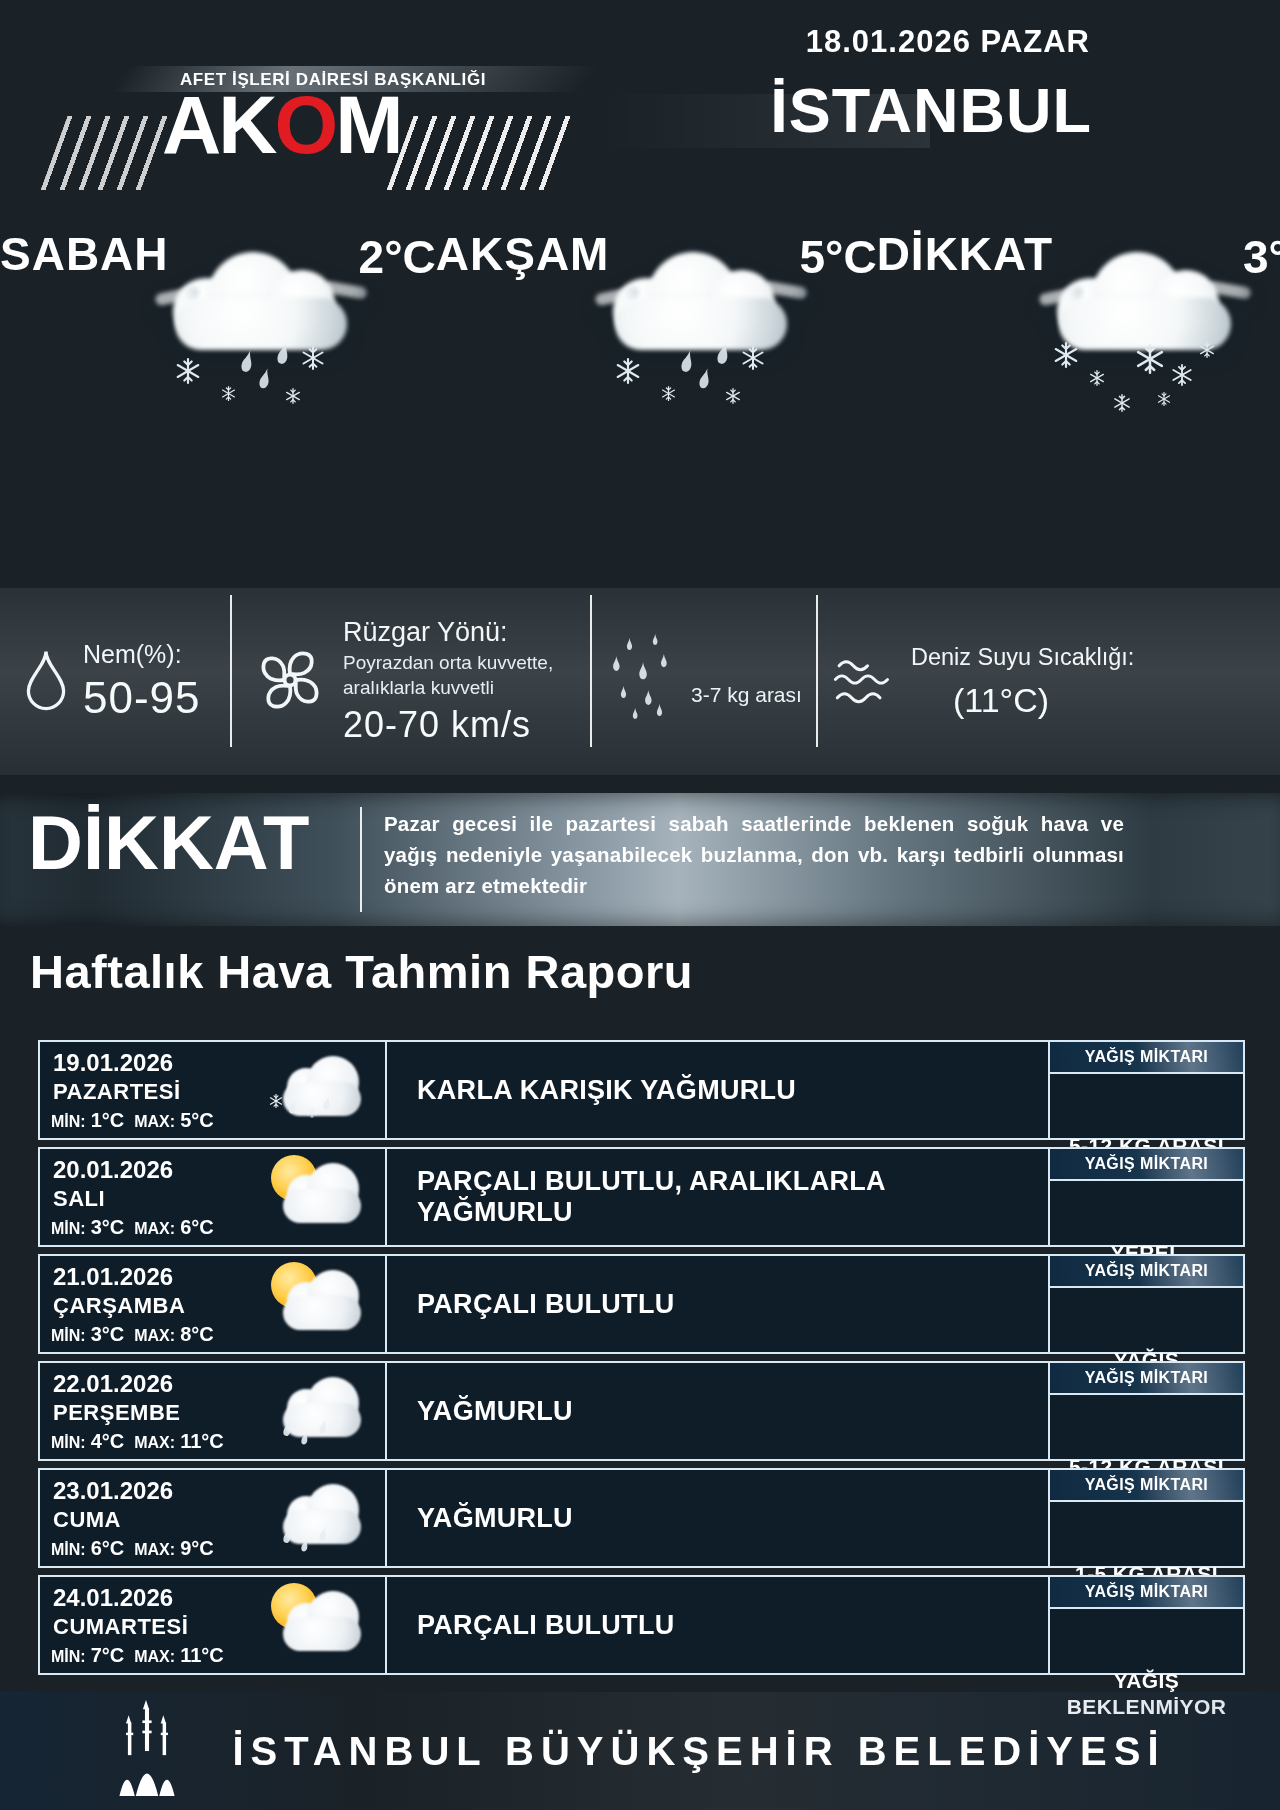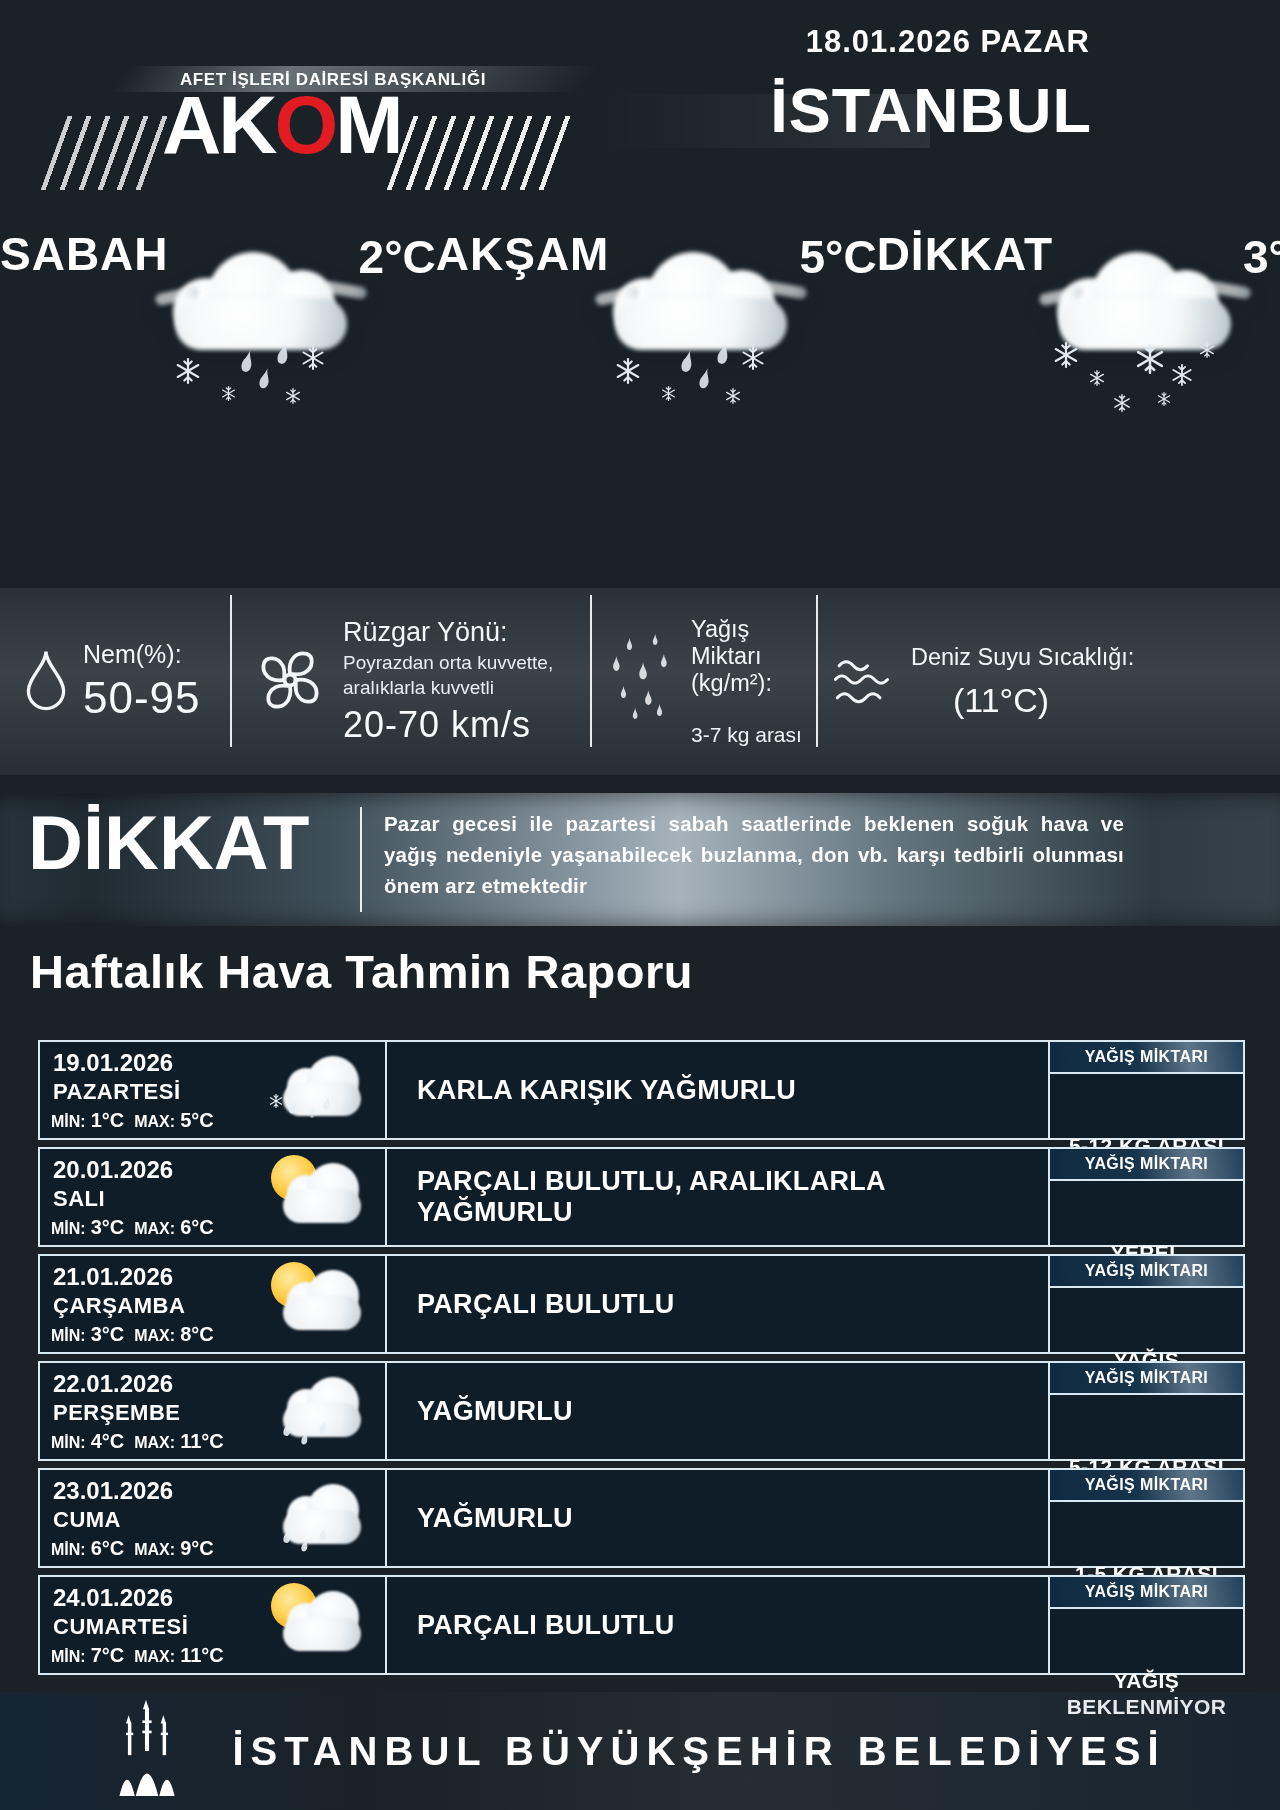--- a/index.html
+++ b/index.html
@@ -384,21 +384,20 @@
           <use href="#drop" transform="translate(34,32) scale(.72)"></use>
           <use href="#drop" transform="translate(48,4) scale(.45)"></use>
           <use href="#drop" transform="translate(56,24) scale(.55)"></use>
           <use href="#drop" transform="translate(16,56) scale(.5)"></use>
           <use href="#drop" transform="translate(40,60) scale(.62)"></use>
           <use href="#drop" transform="translate(28,78) scale(.45)"></use>
           <use href="#drop" transform="translate(52,74) scale(.5)"></use>
         </svg>
       </span>
       <div class="m-text">
-        <div class="m-label">Yağış Miktarı (kg/m²):</div>
         <div class="m-value">3-7 kg arası</div>
       </div>
     </div>
     <div class="metric m4">
       <span class="m-icon">
         <svg width="64" height="56" viewBox="0 0 72 60" fill="none" stroke="currentColor" stroke-width="3.4" stroke-linecap="round">
           <path d="M8 14 q8 -9 16 0 t16 0"></path>
           <path d="M4 32 q8 -9 16 0 t16 0 t16 0 t16 0" transform="scale(.92)"></path>
           <path d="M6 50 q8 -9 16 0 t16 0 t16 0"></path>
         </svg>

